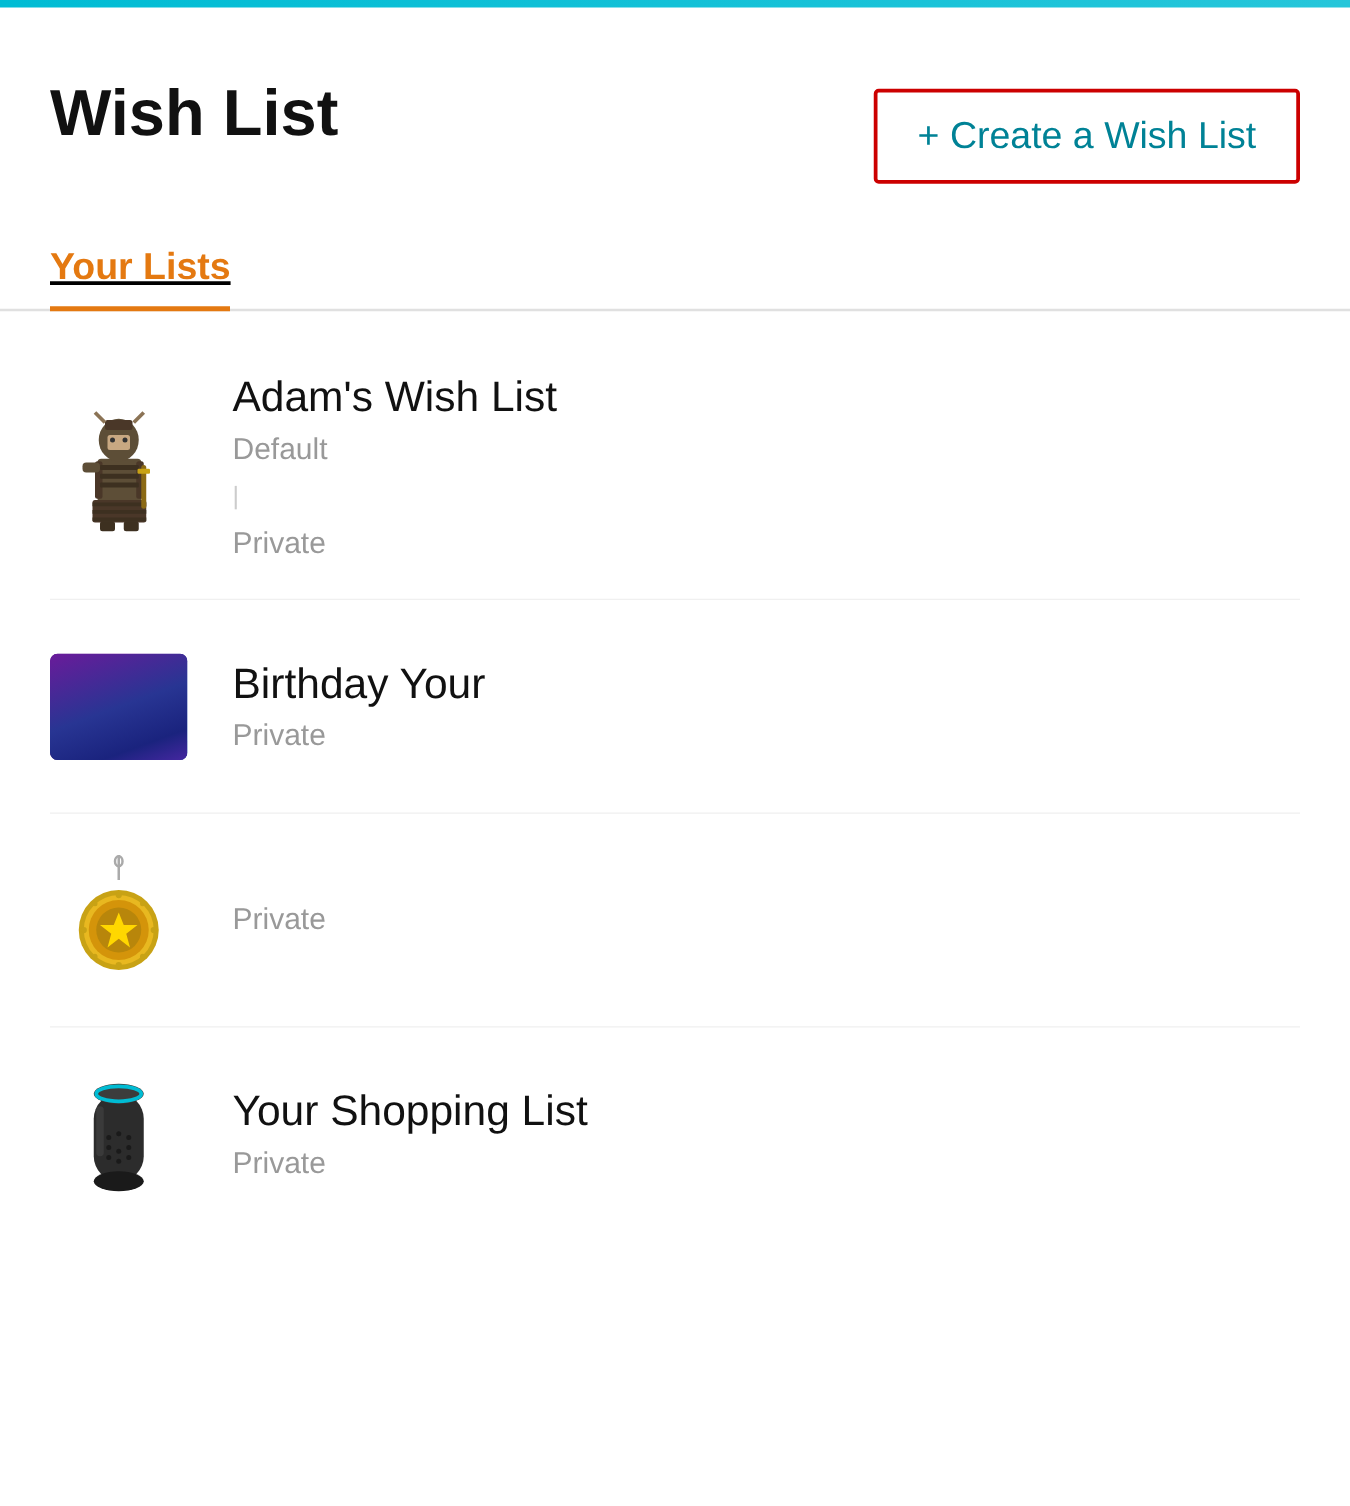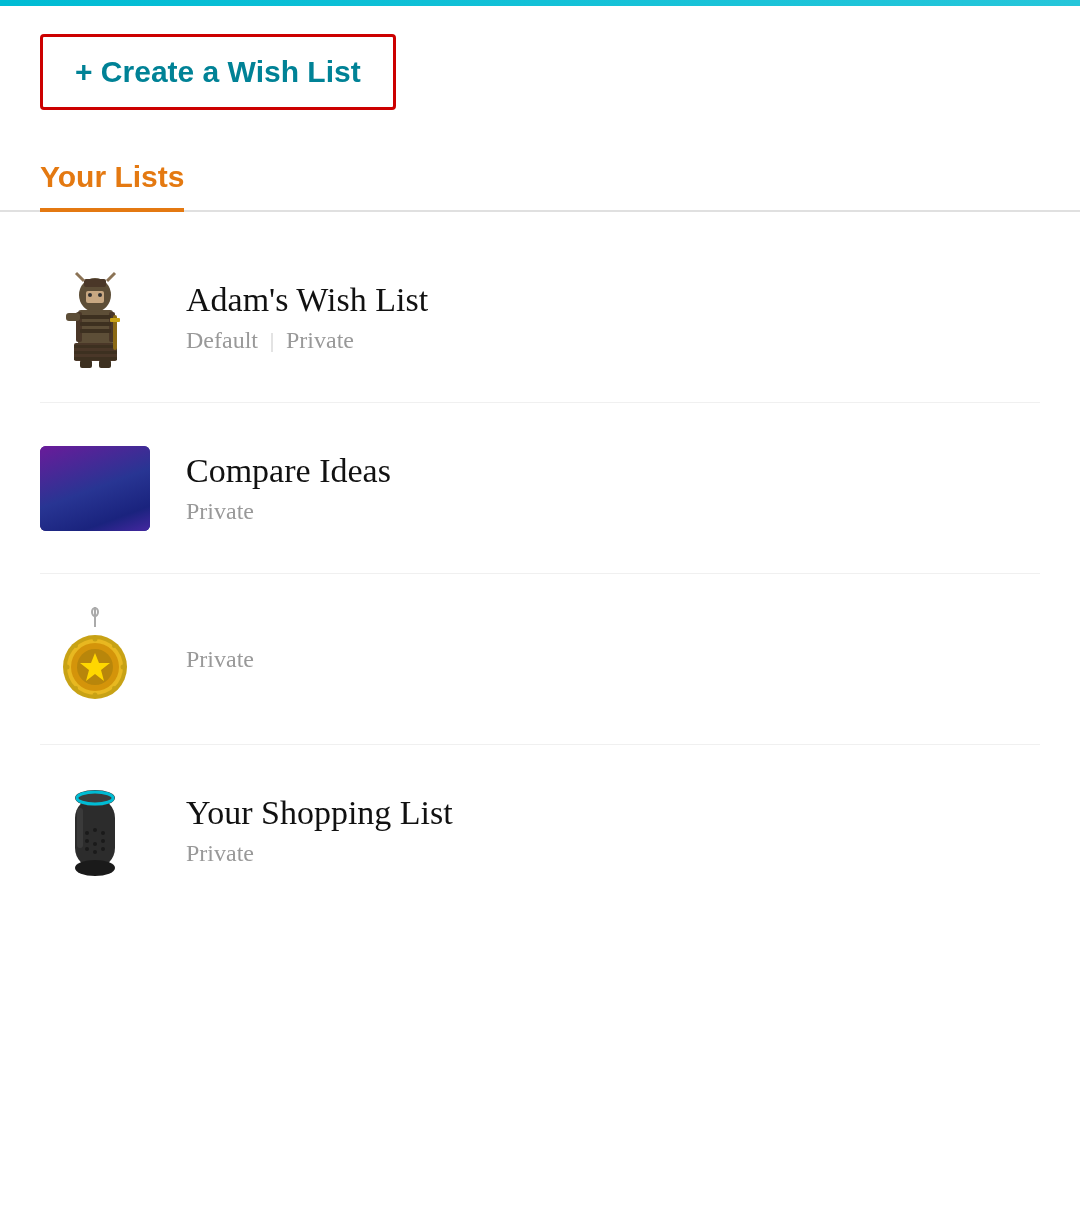--- a/index.html
+++ b/index.html
@@ -33,31 +33,33 @@
       font-size: 52px;
       font-weight: 700;
       color: #111111;
     }
 
     .create-btn {
       border: 3px solid #cc0000;
       background: #ffffff;
       color: #008296;
       font-size: 30px;
-      font-weight: 700;
+      font-weight: 400;
       padding: 18px 32px;
       cursor: pointer;
       border-radius: 4px;
       white-space: nowrap;
+      margin-top: 37px;
     }
 
     .tabs-container {
       padding: 0 40px;
       border-bottom: 2px solid #e0e0e0;
       margin-top: 10px;
+      text-decoration: underline;
     }
 
     .tabs {
       display: flex;
       gap: 0;
     }
 
     .tab {
       font-size: 30px;
       padding: 16px 0;
@@ -86,21 +88,20 @@
     .lists-container {
       padding: 20px 40px;
     }
 
     .list-item {
       display: flex;
       align-items: center;
       padding: 30px 0;
       border-bottom: 1px solid #f0f0f0;
       cursor: pointer;
-      font-family: Liberation Serif, serif;
     }
 
     .list-item:last-child {
       border-bottom: none;
     }
 
     .list-thumbnail {
       width: 110px;
       height: 110px;
       margin-right: 36px;
@@ -120,22 +121,23 @@
     .list-name {
       font-size: 34px;
       font-weight: 400;
       color: #111111;
     }
 
     .list-meta {
       font-size: 24px;
       color: #999999;
       display: flex;
-      align-items: center;
+      align-items: flex-start;
       gap: 12px;
+      flex-direction: column;
     }
 
     .meta-divider {
       color: #cccccc;
       font-size: 20px;
     }
 
     
     .samurai-svg {
       width: 95px;
@@ -177,20 +179,21 @@
       justify-content: center;
     }
 
   </style>
 </head>
 <body>
 
 <div class="top-bar"></div>
 
 <div class="header">
+  <h1 class="page-title">Wish List</h1>
   <button class="create-btn">+ Create a Wish List</button>
 </div>
 
 <div class="tabs-container">
   <div class="tabs">
     <div class="tab active">
       <span>Your Lists</span>
     </div>
   </div>
 </div>
@@ -256,21 +259,21 @@
 
           <circle cx="20" cy="15" r="1.5" fill="rgba(255,255,255,0.8)"></circle>
           <circle cx="45" cy="10" r="1" fill="rgba(255,255,255,0.7)"></circle>
           <circle cx="70" cy="18" r="1.5" fill="rgba(255,255,255,0.8)"></circle>
           <circle cx="90" cy="8" r="1" fill="rgba(255,255,255,0.6)"></circle>
           <circle cx="100" cy="25" r="1" fill="rgba(255,255,255,0.7)"></circle>
         </svg>
       </div>
     </div>
     <div class="list-info">
-      <span class="list-name">Compare Ideas</span>
+      <span class="list-name">Birthday Your</span>
       <div class="list-meta">
         <span>Private</span>
       </div>
     </div>
   </div>
 
   <div class="list-item">
     <div class="list-thumbnail">
       <div class="medallion-thumb">
         <svg width="90" height="105" viewBox="0 0 90 105" xmlns="http://www.w3.org/2000/svg">

